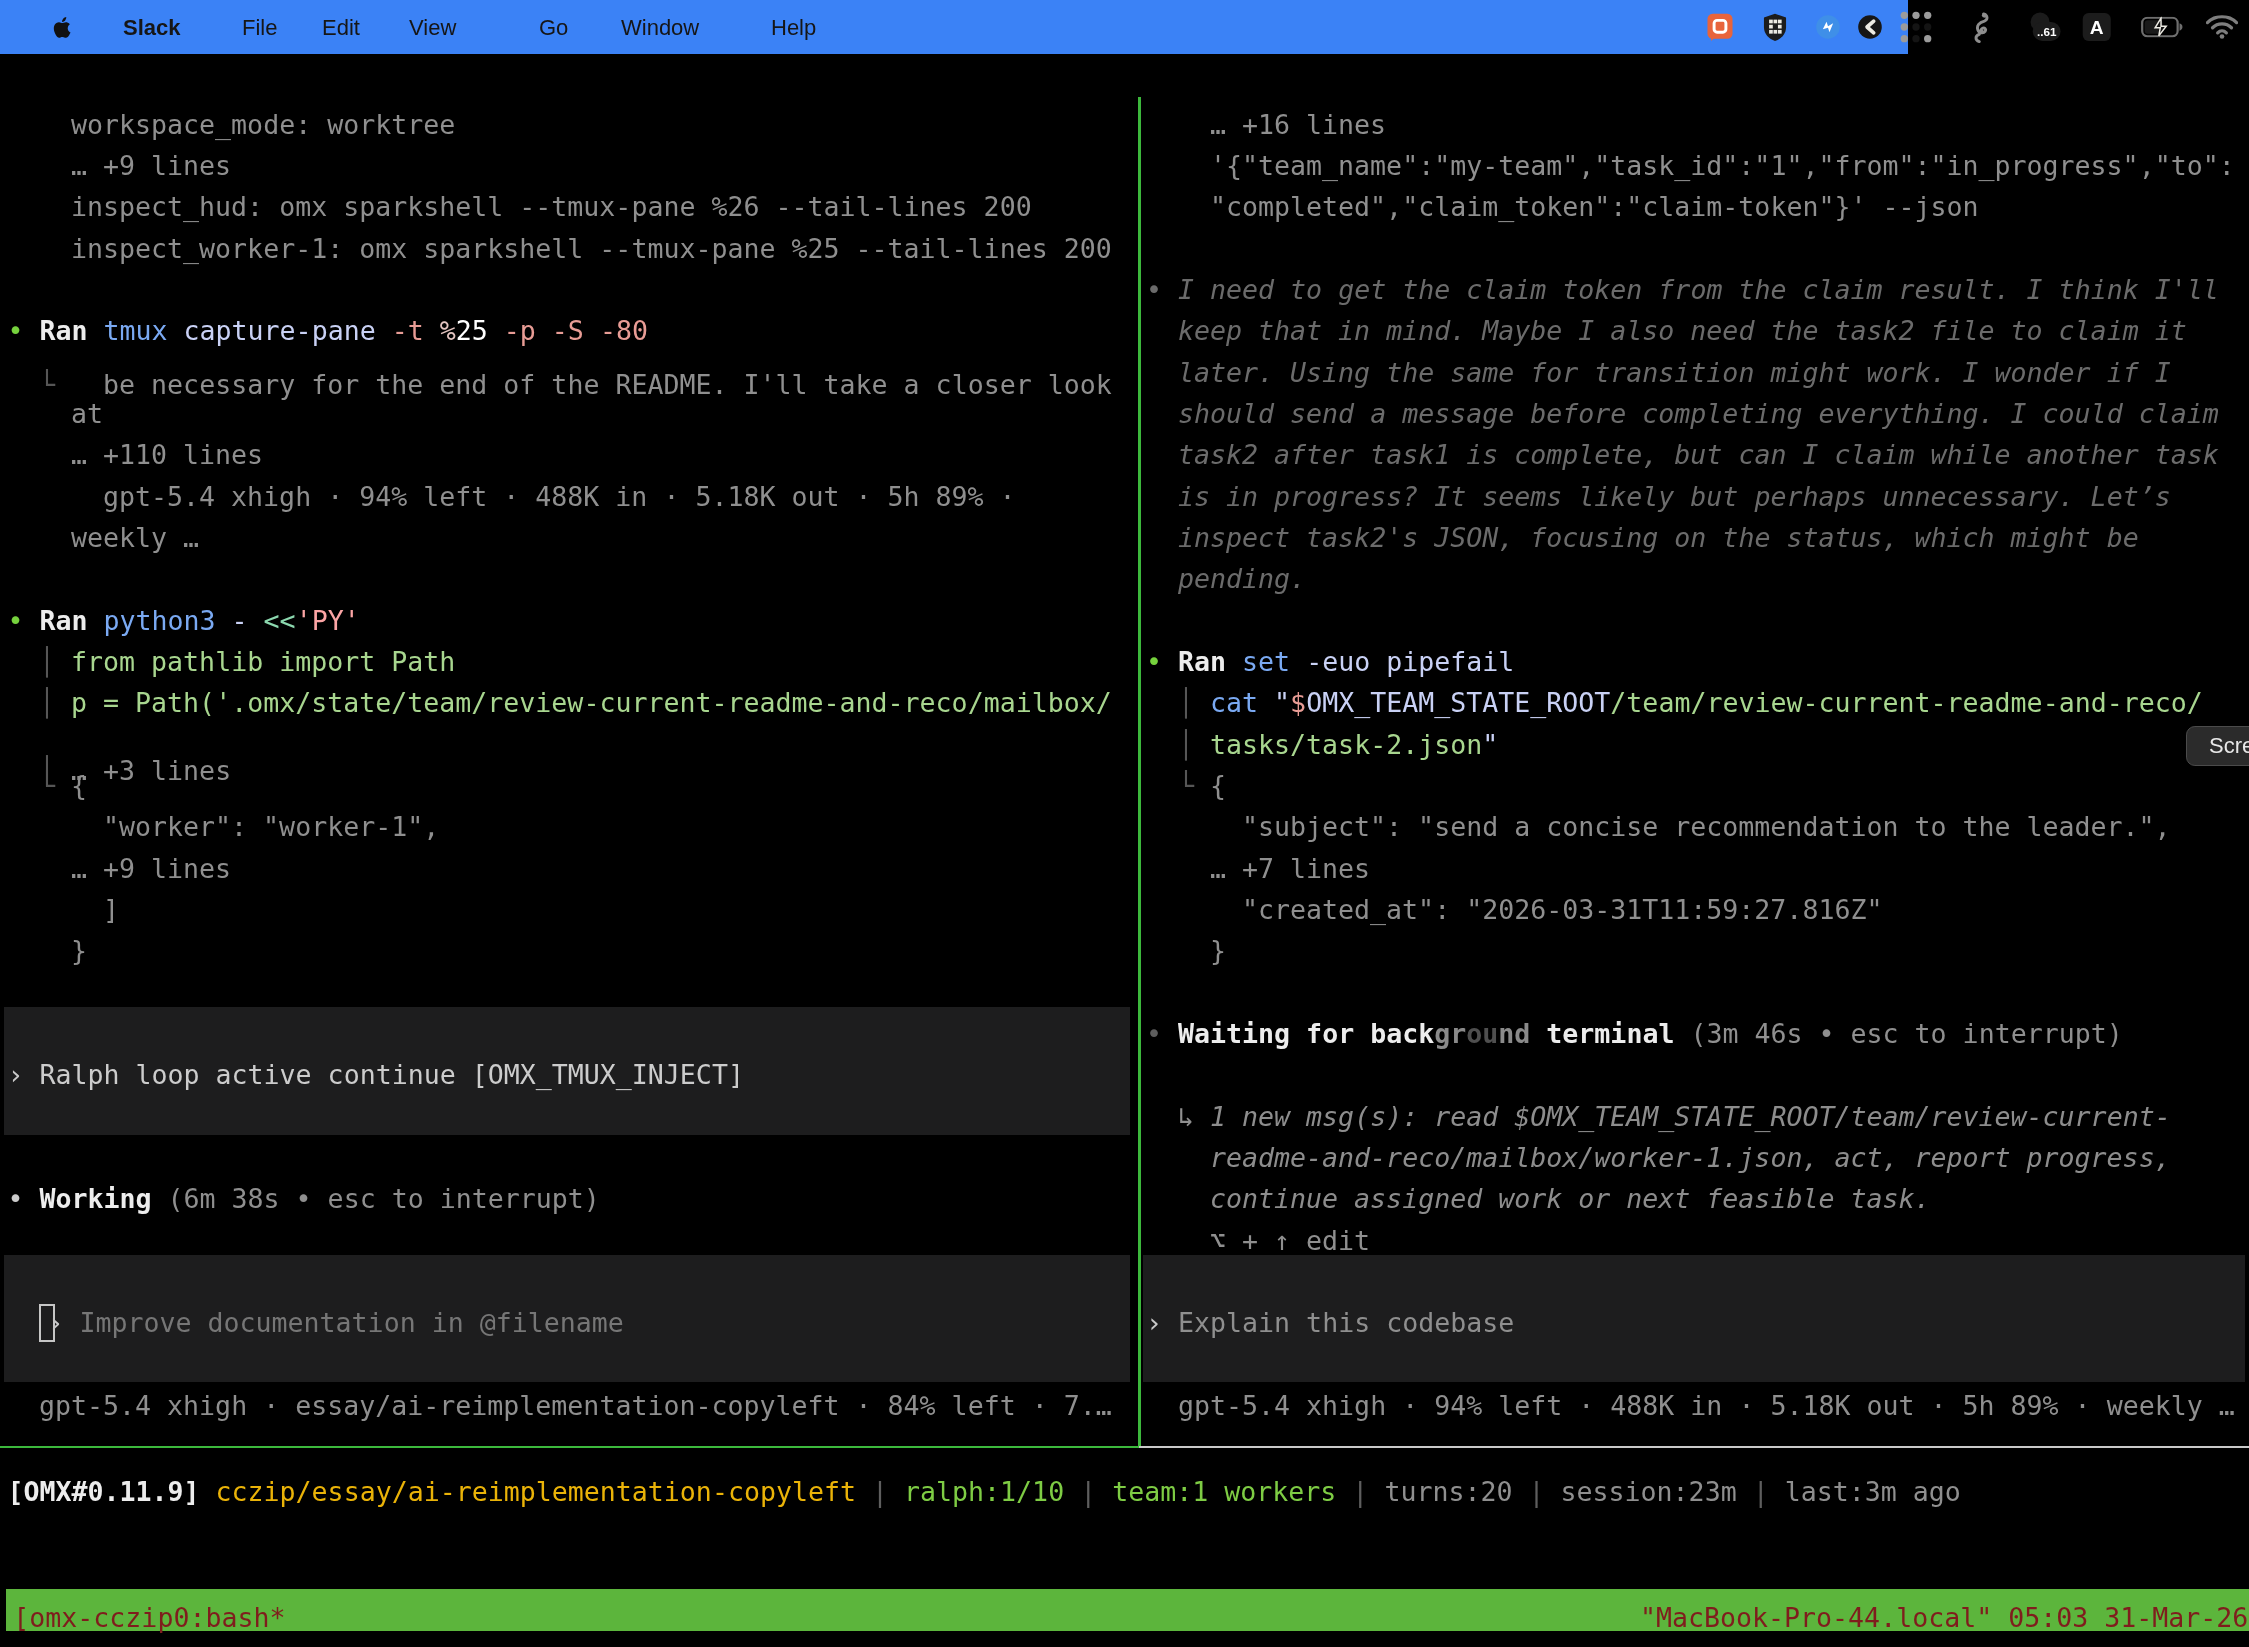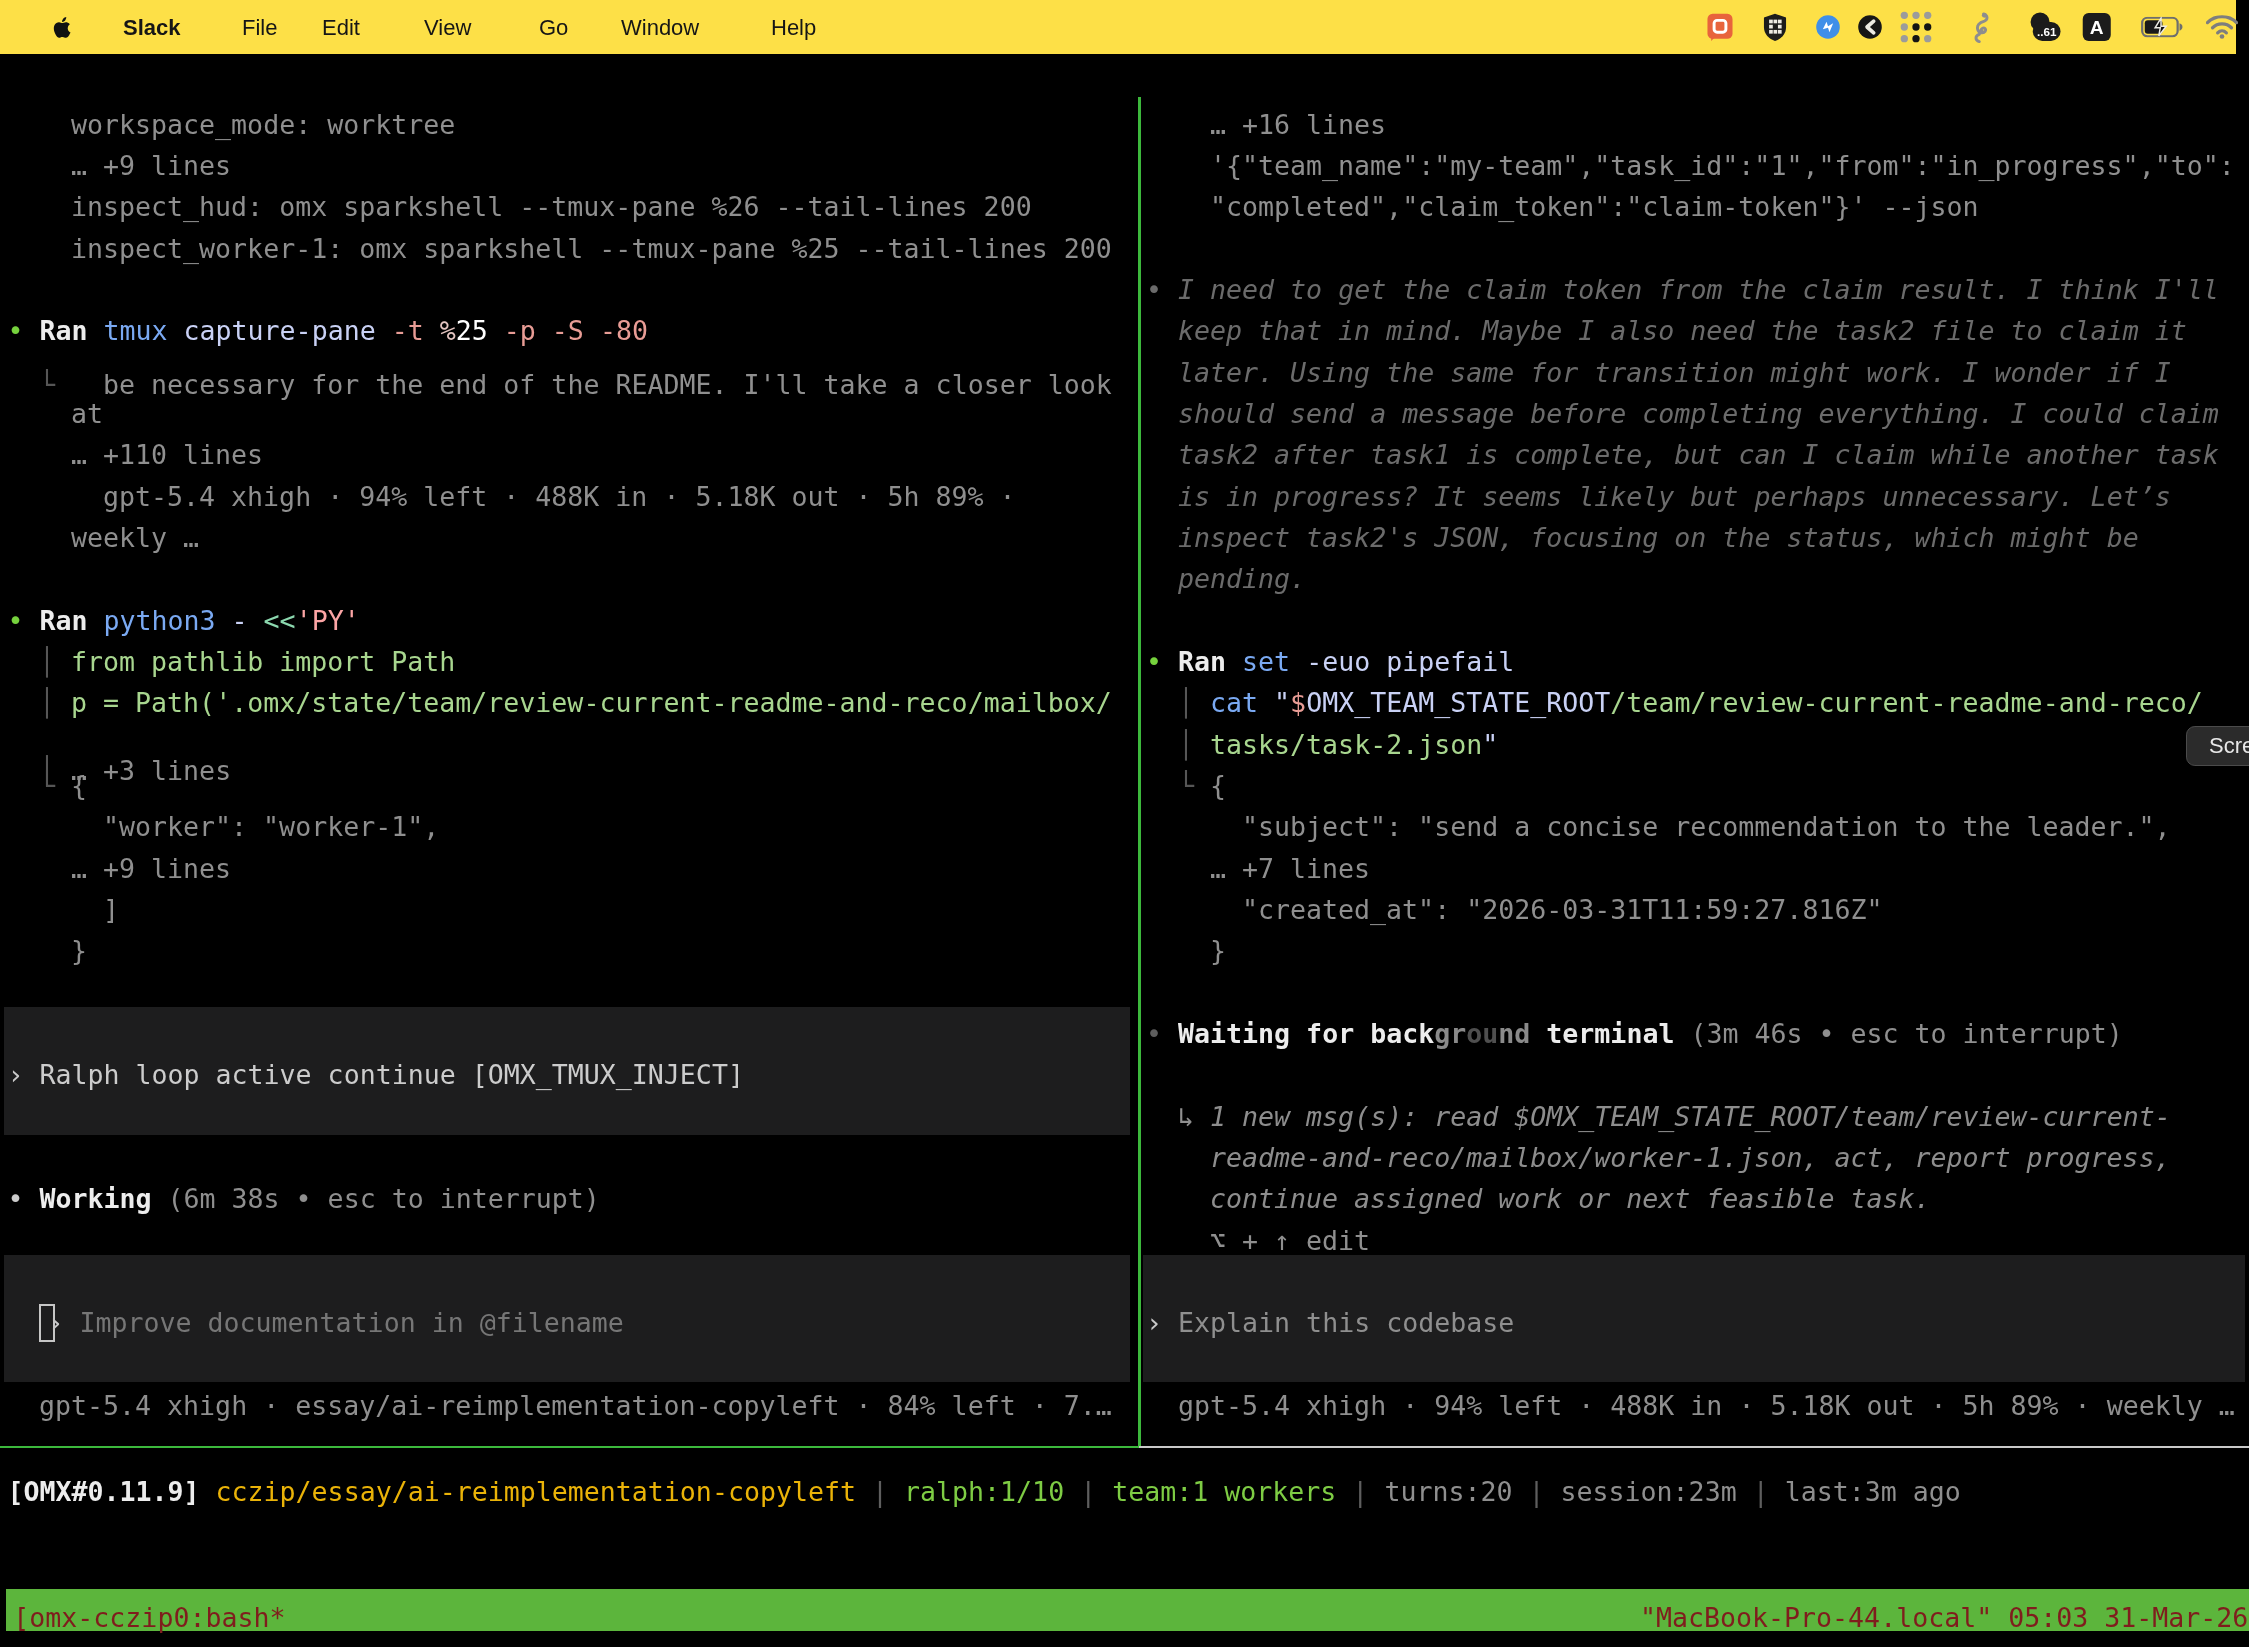--- a/index.html
+++ b/index.html
@@ -1,18 +1,18 @@
 <!DOCTYPE html>
 <html style="font-size:11.8px"><head>
 <meta charset="utf-8">
 <style>
   html,body{margin:0;padding:0;background:#000;width:2250px;height:1648px;overflow:hidden}
   .screen{position:relative;width:2250px;height:1648px;background:#000;font-family:"Liberation Sans",sans-serif}
   
-  .menubar{position:absolute;left:0;top:0;width:2236px;height:54px;background:#fde047}
+  .menubar{position:absolute;left:0;top:0;width:1908px;height:54px;background:#3b82f6}
   .menubar .mitem{position:absolute;top:0;height:54px;line-height:56px;font-size:22px;color:#161616;white-space:nowrap}
   .mi-bold{font-weight:700}
   .apple{position:absolute;top:16px;width:19px;height:23px}
   .micon{position:absolute;top:50%;transform:translateY(-50%)}
   
   .window{position:absolute;left:0;top:54px;width:2250px;height:1594px;background:#000;border-radius:16px 16px 10.3px 10.3px;overflow:hidden}
   .titlebar{position:absolute;left:0;top:0;width:100%;height:43px;background:#2d2d2d;border-top:1.5px solid #474747;box-sizing:border-box}
   .tl-btn{position:absolute;top:14.8px;width:15.5px;height:15.5px;border-radius:50%;background:#575757}
   .tl-dot{position:absolute;left:4.8px;top:4.8px;width:5.9px;height:5.9px;border-radius:50%;background:#383838}
   .wtitle{position:absolute;left:0;right:0;top:0;height:43px;line-height:44px;text-align:center;font-size:21.4px;font-weight:700;color:#9c9c9c}
@@ -61,21 +61,21 @@
 
 <div class="screen">
 
   <div class="menubar">
     <svg class="apple" style="left:52px" viewBox="0 0 26 31">
       <path fill="#111" d="M21.5 16.4c0-3.6 2.9-5.3 3-5.4-1.6-2.4-4.2-2.7-5.1-2.8-2.2-.2-4.2 1.3-5.3 1.3-1.1 0-2.8-1.3-4.6-1.2-2.4 0-4.6 1.4-5.8 3.5-2.5 4.3-.6 10.7 1.8 14.2 1.2 1.7 2.6 3.6 4.4 3.5 1.8-.1 2.4-1.1 4.6-1.1 2.1 0 2.7 1.1 4.6 1.1 1.9 0 3.1-1.7 4.3-3.4 1.3-2 1.9-3.9 1.9-4-.1 0-3.7-1.4-3.8-5.7zM18 5.8c1-1.2 1.6-2.8 1.5-4.5-1.4.1-3.2 1-4.2 2.2-.9 1-1.7 2.7-1.5 4.3 1.6.1 3.2-.8 4.2-2z"></path>
     </svg>
     <span class="mitem mi-bold" style="left:123px">Slack</span>
     <span class="mitem" style="left:242px">File</span>
     <span class="mitem" style="left:322px">Edit</span>
-    <span class="mitem" style="left:424px">View</span>
+    <span class="mitem" style="left:409px">View</span>
     <span class="mitem" style="left:539px">Go</span>
     <span class="mitem" style="left:621px">Window</span>
     <span class="mitem" style="left:771px">Help</span>
 
     <svg class="micon" style="left:1706px" width="28" height="29.5" viewBox="0 0 38 40">
       <rect x="2" y="2" width="34" height="34" rx="7" fill="#e8643c"></rect>
       <path d="M7 30 L7 39 L16 30 Z" fill="#e8643c"></path>
       <rect x="11" y="11" width="16" height="16" rx="4" fill="none" stroke="#fff" stroke-width="4"></rect>
     </svg>
     <svg class="micon" style="left:1761px" width="28" height="29.5" viewBox="0 0 38 40">

